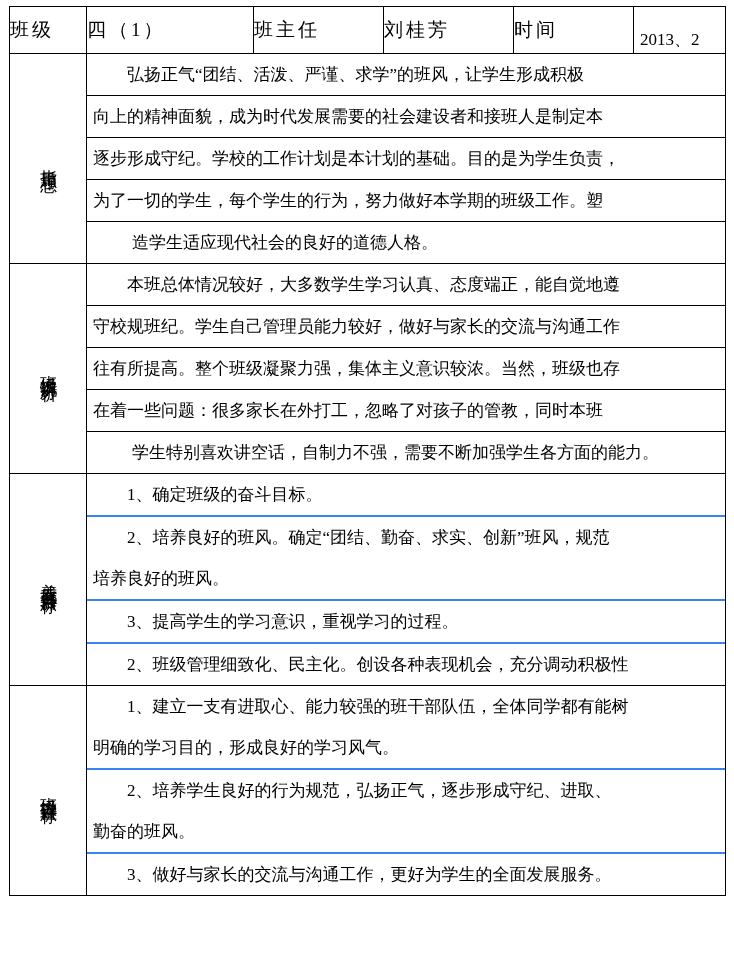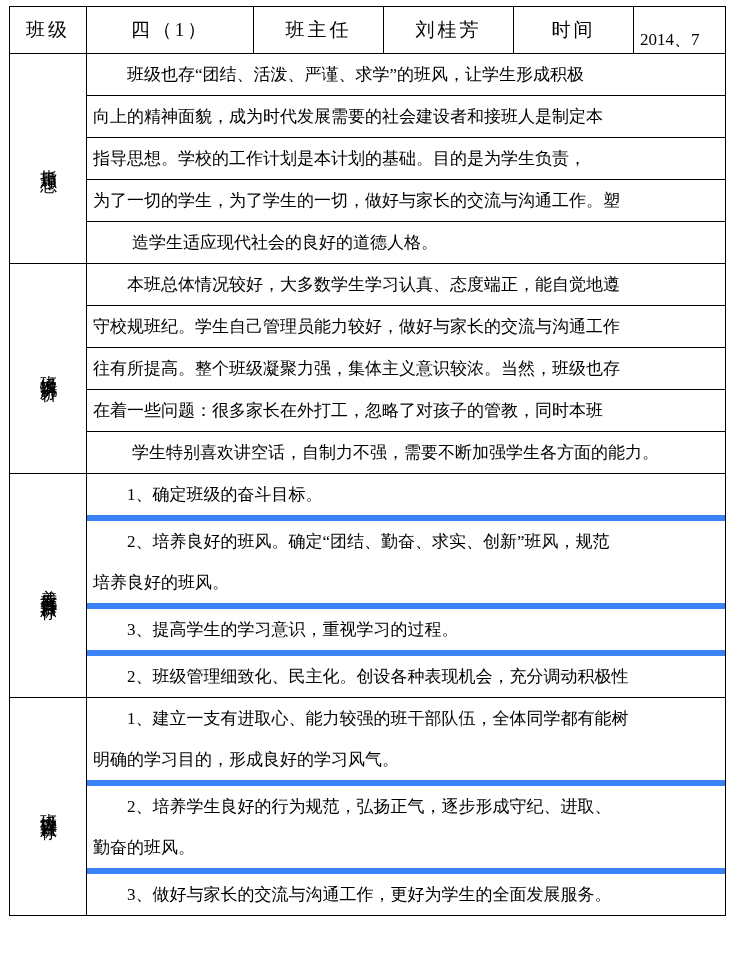--- a/index.html
+++ b/index.html
@@ -27,21 +27,20 @@
     table-layout: fixed;
   }
   table.doc td {
     border: 1px solid #000000;
     padding: 0;
     vertical-align: middle;
   }
   
   .hdr td {
     height: 44px;
-    text-align: center;
     font-size: 19px;
     letter-spacing: 3px;
   }
   .hdr .val-date {
     text-align: left;
     padding-left: 6px;
     letter-spacing: 0px;
     font-size: 17px;
     vertical-align: bottom;
     padding-bottom: 2px;
@@ -91,21 +90,21 @@
     padding: 0 6px;
     white-space: nowrap;
     overflow: hidden;
     text-indent: 34px;
     font-size: 17px;
   }
   .cell-block {
     padding: 0;
   }
   .sub-rows > div {
-    border-bottom: 6px solid #3b82f6;
+    border-bottom: 2px solid #3b82f6;
   }
   .sub-rows > div:last-child {
     border-bottom: none;
   }
   .sub-rows .wrap2 {
     height: 82px;
   }
   .sub-rows .wrap2 .ln {
     height: 41px;
     line-height: 41px;
@@ -131,32 +130,32 @@
       <col style="width:120px">
       <col style="width:92px">
     </colgroup>
     <tbody>
       <tr class="hdr">
         <td>班级</td>
         <td>四（1）</td>
         <td>班主任</td>
         <td>刘桂芳</td>
         <td>时间</td>
-        <td class="val-date">2014、7</td>
+        <td class="val-date">2013、2</td>
       </tr>
 
       <tr>
         <td class="vlabel">
           <span class="vtext">指导思想</span>
         </td>
         <td class="para" colspan="5">
-          <p class="first">班级也存“团结、活泼、严谨、求学”的班风，让学生形成积极</p>
+          <p class="first">弘扬正气“团结、活泼、严谨、求学”的班风，让学生形成积极</p>
           <p>向上的精神面貌，成为时代发展需要的社会建设者和接班人是制定本</p>
-          <p>指导思想。学校的工作计划是本计划的基础。目的是为学生负责，</p>
-          <p>为了一切的学生，为了学生的一切，做好与家长的交流与沟通工作。塑</p>
+          <p>逐步形成守纪。学校的工作计划是本计划的基础。目的是为学生负责，</p>
+          <p>为了一切的学生，每个学生的行为，努力做好本学期的班级工作。塑</p>
           <p>造学生适应现代社会的良好的道德人格。</p>
         </td>
       </tr>
 
       <tr>
         <td class="vlabel">
           <span class="vtext">班级情况分析</span>
         </td>
         <td class="para" colspan="5">
           <p class="first">本班总体情况较好，大多数学生学习认真、态度端正，能自觉地遵</p>

